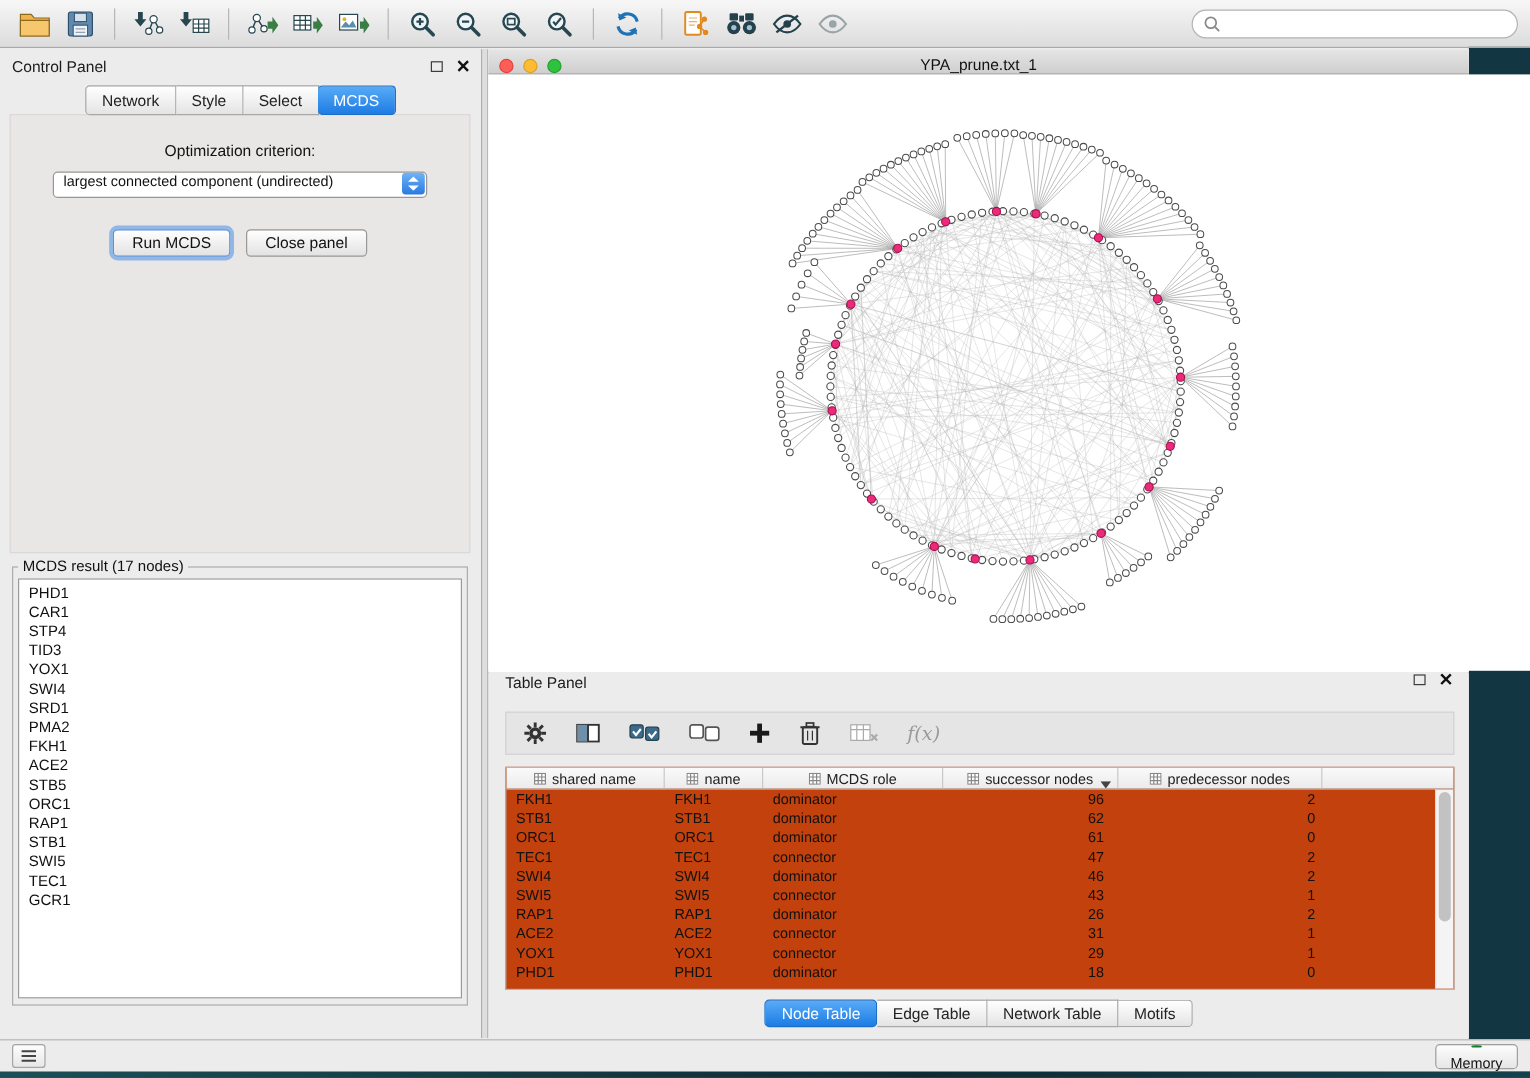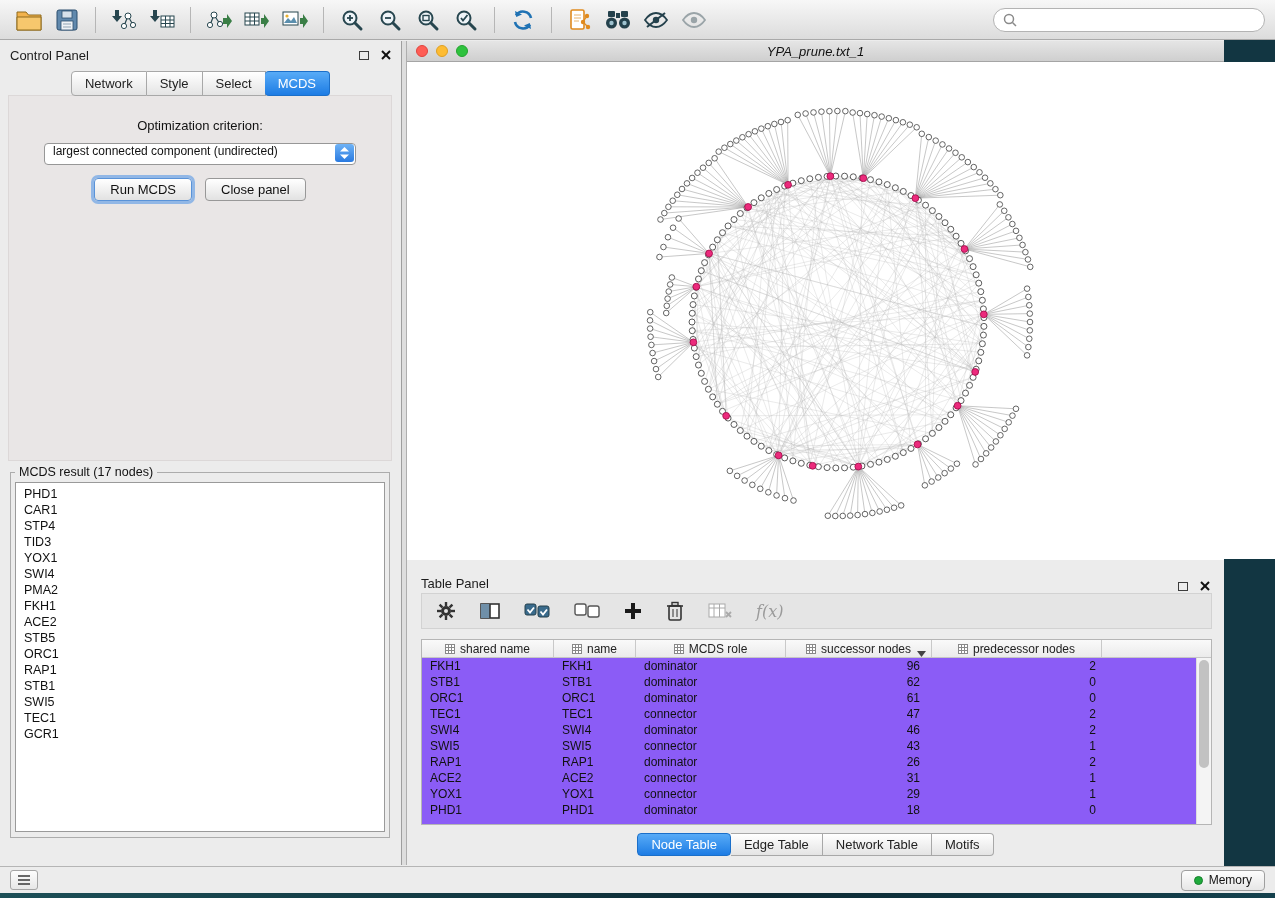--- a/index.html
+++ b/index.html
@@ -35,59 +35,59 @@
   .cp-tab.active { background:linear-gradient(#58abf7,#1d7ce4); color:#fff; border-color:#1b6fc9;
     border-radius:4px; margin-left:-1px; }
   .cp-content { position:absolute; left:8px; right:9px; top:54px; height:366px;
     background:#e9e6e6; border:1px solid #dcd8d8; }
   .opt-label { margin-top:22px; text-align:center; font-size:13px; color:#111; }
   .selectbox { margin:10px auto 0; width:312px; height:22px; background:#fff; border:1px solid #979797;
     border-radius:4px; display:flex; cursor:pointer; }
   .select-value { flex:1; font-size:12px; padding:0 8px; white-space:nowrap; overflow:hidden; color:#111; }
   .select-spinner { width:19px; height:18px; margin-right:1px; border-radius:3px;
     background:linear-gradient(#6fb3f6,#2a7ae0); display:flex; align-items:center; justify-content:center; }
-  .btn-row { margin-top:13px; display:flex; justify-content:center; gap:13px; }
+  .btn-row { margin-top:26px; display:flex; justify-content:center; gap:13px; }
   .btn { height:23px; padding:0 15px; font-size:13px; color:#111;
     background:linear-gradient(#ffffff,#e2e2e2); border:1px solid #989898; border-radius:4px; cursor:pointer; }
   .btn.focus { box-shadow:0 0 0 3px rgba(86,152,230,.6); border-color:#5a93d8; }
   .mcds-result { position:absolute; left:10px; right:11px; top:424px; bottom:27px;
     border:1px solid #acacac; margin:0; padding:3px 4px 5px 4px; background:transparent; }
   .mcds-result legend { font-size:12.5px; color:#111; padding:0 4px; }
   .mcds-list { width:100%; height:100%; background:#fff; border:1px solid #9a9a9a;
     padding:3px 0 0 8px; overflow:hidden; }
   .mcds-item { font-size:12.5px; line-height:16px; color:#111; }
 
   
   .splitter-v { position:absolute; left:402px; top:41px; width:5px; height:824px;
     background:#dedede; border-right:1px solid #aeaeae; cursor:col-resize; }
 
   
   .network-window { position:absolute; left:407px; top:41px; right:0; height:519px; background:#fff; }
   .nw-titlebar { height:21px; background:linear-gradient(#e5e5e5,#cfcfcf); border-bottom:1px solid #a5a5a5;
-    display:flex; align-items:center; padding:0 9px; position:relative;font-style:italic; }
+    display:flex; align-items:flex-end; padding:0 9px; position:relative; }
   .tl { width:12px; height:12px; border-radius:50%; margin-right:8px; cursor:pointer; z-index:2; }
   .tl.red { background:#ff5d55; border:1px solid #e0443e; }
   .tl.yellow { background:#fdbc33; border:1px solid #dfa023; }
   .tl.green { background:#2ec23e; border:1px solid #24a32f; }
   .nw-title { position:absolute; left:0; right:0; text-align:center; font-size:13px; color:#111; }
   .nw-canvas { width:868px; height:497px; background:#fff; }
   .chord { stroke:#b3b3b3; stroke-width:0.55; opacity:0.5; }
   .fan-edge { stroke:#9b9b9b; stroke-width:0.65; opacity:0.85; }
   .ring-node { fill:#fff; stroke:#4a4a4a; stroke-width:0.9; }
   .leaf-node { fill:#fff; stroke:#4a4a4a; stroke-width:0.85; }
   .hub-node { fill:#ec2a7c; stroke:#a80f4e; stroke-width:0.9; }
 
   
   .table-panel { position:absolute; left:407px; top:561px; right:0; height:304px; background:#ececec; }
-  .tp-header { height:30px; display:flex; align-items:flex-end; padding:0 14px; font-size:13px; color:#1c1c1c; }
+  .tp-header { height:30px; display:flex; align-items:flex-start; padding:0 14px; font-size:13px; color:#1c1c1c; }
   .tp-toolbar { margin:2px 12px 0 14px; height:36px; background:#e5e5e5; border:1px solid #d2d2d2;
     display:flex; align-items:center; gap:24px; padding:0 14px; }
   .ticon { border:none; background:transparent; padding:0; display:flex; align-items:center; cursor:pointer;text-align:right; }
   .fx-label { font-family:"DejaVu Serif", serif; font-style:italic; font-size:16px; color:#9a9a9a; }
-  .tp-table { margin:10px 12px 0 14px; height:186px; background:#8b5cf6; border:1px solid #b5b5b5;
+  .tp-table { margin:10px 12px 0 14px; height:186px; background:#c2410c; border:1px solid #b5b5b5;
     position:relative; overflow:hidden; }
   .tp-thead { display:flex; height:18px; background:linear-gradient(#fafafa,#ebebeb);
     border-bottom:1px solid #c6c6c6; font-size:12px; color:#222; }
   .th { display:flex; align-items:center; justify-content:center; gap:5px;
     border-right:1px solid #c9c9c9; position:relative; cursor:pointer; }
   .c1{width:132px;} .c2{width:82px;} .c3{width:150px;} .c4{width:146px;} .c5{width:170px;} .cfill{flex:1;border-right:none;}
   .sort-caret { position:absolute; right:5px; top:6px; }
   .tp-tbody { position:absolute; top:18px; left:0; right:15px; bottom:0; font-size:12px; color:#111; }
   .tr { display:flex; height:16px; align-items:center; }
   .td { padding-left:8px; overflow:hidden; white-space:nowrap; }
@@ -102,21 +102,21 @@
   .tp-tab:last-child { border-radius:0 4px 4px 0; }
   .tp-tab.active { background:linear-gradient(#58abf7,#1d7ce4); color:#fff; border-color:#1b6fc9; border-radius:4px; }
 
   
   .statusbar { position:absolute; left:0; top:866px; width:1275px; height:27px; background:#ececec;
     border-top:1px solid #b5b5b5; display:flex; align-items:center; padding:0 10px; }
   .sb-left { width:28px; height:20px; border:1px solid #a5a5a5; border-radius:3px;
     background:linear-gradient(#fdfdfd,#e7e7e7); display:flex; align-items:center; justify-content:center; cursor:pointer; }
   .sb-mem { margin-left:auto; height:21px; border:1px solid #9f9f9f; border-radius:4px;
     background:linear-gradient(#fdfdfd,#e6e6e6); display:flex; align-items:center; gap:6px;
-    padding:0 12px; font-size:12px; color:#111; cursor:pointer; }
+    padding:0 12px; font-size:12px; color:#111; cursor:pointer;flex-direction:column; }
   .dot { width:9px; height:9px; border-radius:50%; background:#1faa3c; border:1px solid #15802c; }
 </style>
 </head>
 <body>
 
 <div id="app">
 
   <div class="toolbar">
     <button class="tbtn">
       <svg width="26" height="22">
@@ -322,20 +322,21 @@
     </div>
     <fieldset class="mcds-result">
       <legend>MCDS result (17 nodes)</legend>
       <div class="mcds-list">
           <div class="mcds-item">PHD1</div>
           <div class="mcds-item">CAR1</div>
           <div class="mcds-item">STP4</div>
           <div class="mcds-item">TID3</div>
           <div class="mcds-item">YOX1</div>
           <div class="mcds-item">SWI4</div>
+          <div class="mcds-item">SRD1</div>
           <div class="mcds-item">PMA2</div>
           <div class="mcds-item">FKH1</div>
           <div class="mcds-item">ACE2</div>
           <div class="mcds-item">STB5</div>
           <div class="mcds-item">ORC1</div>
           <div class="mcds-item">RAP1</div>
           <div class="mcds-item">STB1</div>
           <div class="mcds-item">SWI5</div>
           <div class="mcds-item">TEC1</div>
           <div class="mcds-item">GCR1</div>

